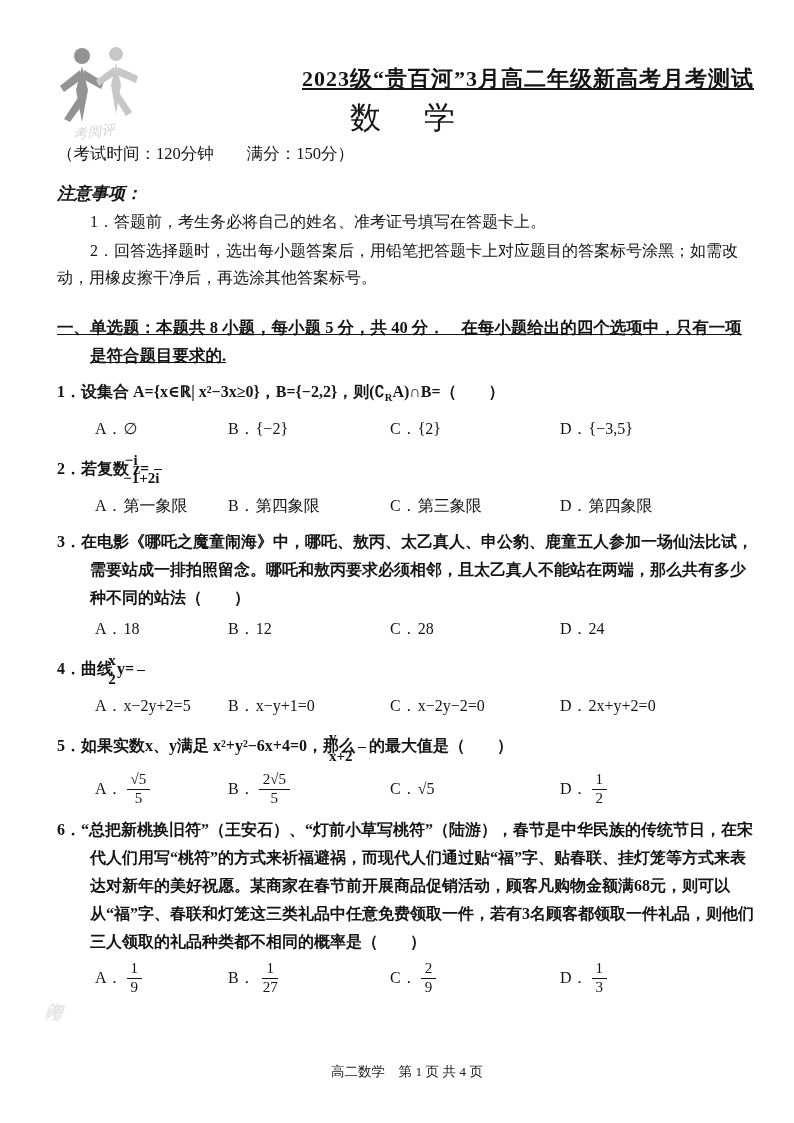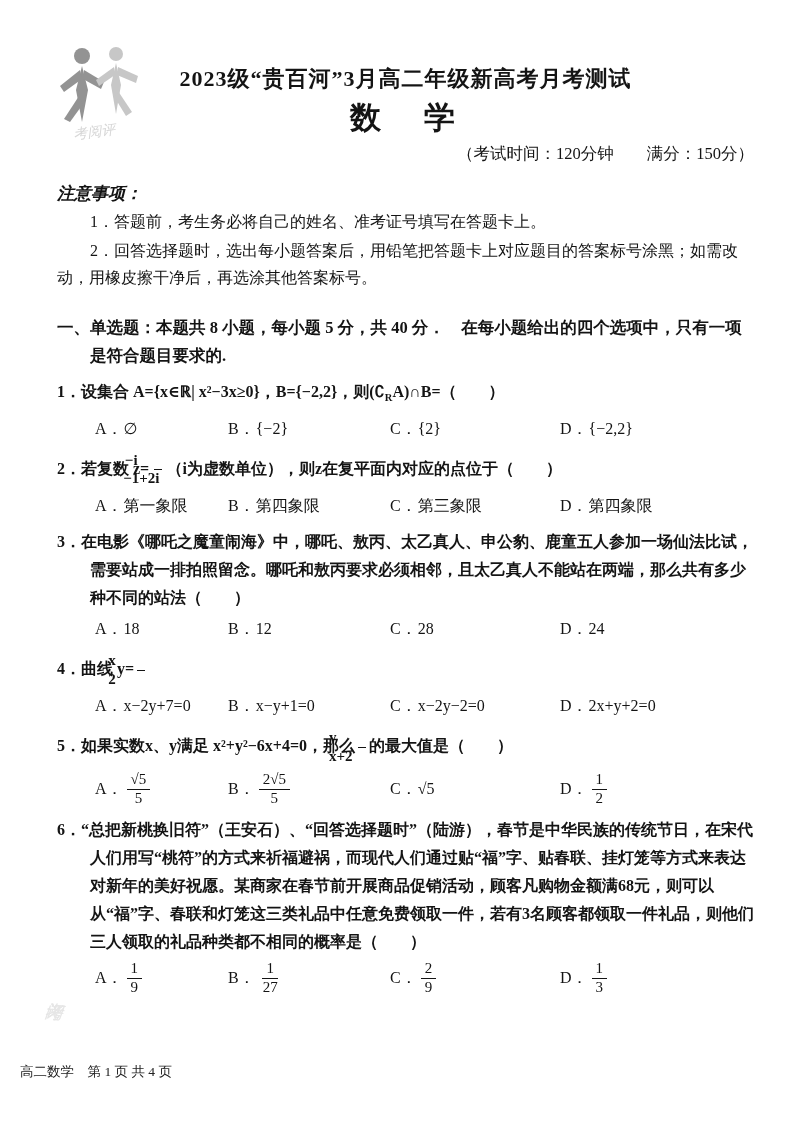--- a/index.html
+++ b/index.html
@@ -11,37 +11,37 @@
     font-family: "Liberation Serif", "DejaVu Serif", serif;
     font-size: 16px;
     position: relative;
     overflow: hidden;
   }
   .page { padding: 36px 40px 0 57px; position: relative; }
 
   
   .logo-wrap { position: absolute; left: 52px; top: 42px; width: 100px; height: 102px; }
   .title {
-    text-align: center; font-size: 22px; font-weight: bold;
-    margin: 28px 0 0 0; letter-spacing: 1px;
+    text-align: right; font-size: 22px; font-weight: bold;
+    margin: 28px 0 0 0; letter-spacing: 1px; text-decoration: underline;
   }
   .subject {
-    text-align: center; font-size: 31px; font-weight: bold;
+    text-align: center; font-size: 31px; font-weight: normal;
     margin: 4px 0 0 0; letter-spacing: 6px; line-height: 40px;
   }
-  .meta { text-align: right; margin: 5px 0 0 0; font-size: 16.5px; }
+  .meta { text-align: left; margin: 5px 0 0 0; font-size: 16.5px; }
 
   
   .notice-heading { font-weight: bold; font-size: 17px; margin: 15px 0 0 0; line-height: 27px; font-style: italic; }
   .notice-item { margin: 1px 0 0 0; text-indent: 33px; line-height: 27.5px; }
 
   
   .section-heading {
     font-weight: bold; margin: 22px 0 0 0;
-    padding-left: 33px; text-indent: -33px; line-height: 28px; font-size: 16.5px;
+    padding-left: 33px; text-indent: -33px; line-height: 28px; font-size: 16.5px; text-decoration: underline;
   }
 
   
   .qbody { margin: 8px 0 0 0; padding-left: 33px; text-indent: -33px; line-height: 28px; font-weight: bold; }
   .qnum { }
   .options {
     display: grid; grid-template-columns: 133px 162px 170px 1fr;
     padding-left: 38px; margin: 3px 0 2px 0; line-height: 28px;
   }
   .opt { display: flex; align-items: center; gap: 1px; white-space: nowrap; }
@@ -51,21 +51,21 @@
     display: inline-flex; flex-direction: column; align-items: center;
     vertical-align: middle; margin: 1px 3px; line-height: 1.18; font-size: 15px;
   }
   .fnum { padding: 0 4px; border-bottom: 1px solid #141414; }
   .fden { padding: 0 4px; }
   sub.msub { font-size: 10.5px; }
 
   
   .footer {
     position: absolute; left: 0; right: 0; bottom: 42px;
-    text-align: left; font-size: 13.5px; color: #222; padding-left: 20px;
+    text-align: center; font-size: 13.5px; color: #222; padding-left: 20px;
   }
   .corner-watermark {
     position: absolute; left: 38px; top: 988px; height: 120px;
     writing-mode: vertical-rl; color: #e6e6e6; font-size: 18px;
     font-style: italic; transform: rotate(6deg); user-select: none;
   }
 </style>
 </head>
 <body>
 
@@ -110,28 +110,28 @@
     <span class="opt">
         <span>B．</span>
         <span>{−2}</span>
       </span>
     <span class="opt">
         <span>C．</span>
         <span>{2}</span>
       </span>
     <span class="opt">
         <span>D．</span>
-        <span>{−2,2}</span>
+        <span>{−3,5}</span>
       </span>
   </div>
 
   <p class="qbody"><span class="qnum">2．</span><span>若复数 z=</span><span class="frac">
         <span class="fnum">−i</span>
         <span class="fden">−1+2i</span>
-      </span><span>（i为虚数单位），则z在复平面内对应的点位于（　　）</span></p>
+      </span></p>
   <div class="options">
     <span class="opt">
         <span>A．</span>
         <span>第一象限</span>
       </span>
     <span class="opt">
         <span>B．</span>
         <span>第四象限</span>
       </span>
     <span class="opt">
@@ -164,21 +164,21 @@
       </span>
   </div>
 
   <p class="qbody"><span class="qnum">4．</span><span>曲线 y=</span><span class="frac">
         <span class="fnum">x</span>
         <span class="fden">2</span>
       </span></p>
   <div class="options">
     <span class="opt">
         <span>A．</span>
-        <span>x−2y+7=0</span>
+        <span>x−2y+2=5</span>
       </span>
     <span class="opt">
         <span>B．</span>
         <span>x−y+1=0</span>
       </span>
     <span class="opt">
         <span>C．</span>
         <span>x−2y−2=0</span>
       </span>
     <span class="opt">
@@ -212,21 +212,21 @@
       </span>
     <span class="opt">
         <span>D．</span>
         <span class="frac">
           <span class="fnum">1</span>
           <span class="fden">2</span>
         </span>
       </span>
   </div>
 
-  <p class="qbody"><span class="qnum">6．</span><span>“总把新桃换旧符”（王安石）、“回答选择题时”（陆游），春节是中华民族的传统节日，在宋代人们用写“桃符”的方式来祈福避祸，而现代人们通过贴“福”字、贴春联、挂灯笼等方式来表达对新年的美好祝愿。某商家在春节前开展商品促销活动，顾客凡购物金额满68元，则可以从“福”字、春联和灯笼这三类礼品中任意免费领取一件，若有3名顾客都领取一件礼品，则他们三人领取的礼品种类都不相同的概率是（　　）</span></p>
+  <p class="qbody"><span class="qnum">6．</span><span>“总把新桃换旧符”（王安石）、“灯前小草写桃符”（陆游），春节是中华民族的传统节日，在宋代人们用写“桃符”的方式来祈福避祸，而现代人们通过贴“福”字、贴春联、挂灯笼等方式来表达对新年的美好祝愿。某商家在春节前开展商品促销活动，顾客凡购物金额满68元，则可以从“福”字、春联和灯笼这三类礼品中任意免费领取一件，若有3名顾客都领取一件礼品，则他们三人领取的礼品种类都不相同的概率是（　　）</span></p>
   <div class="options">
     <span class="opt">
         <span>A．</span>
         <span class="frac">
           <span class="fnum">1</span>
           <span class="fden">9</span>
         </span>
       </span>
     <span class="opt">
         <span>B．</span>

